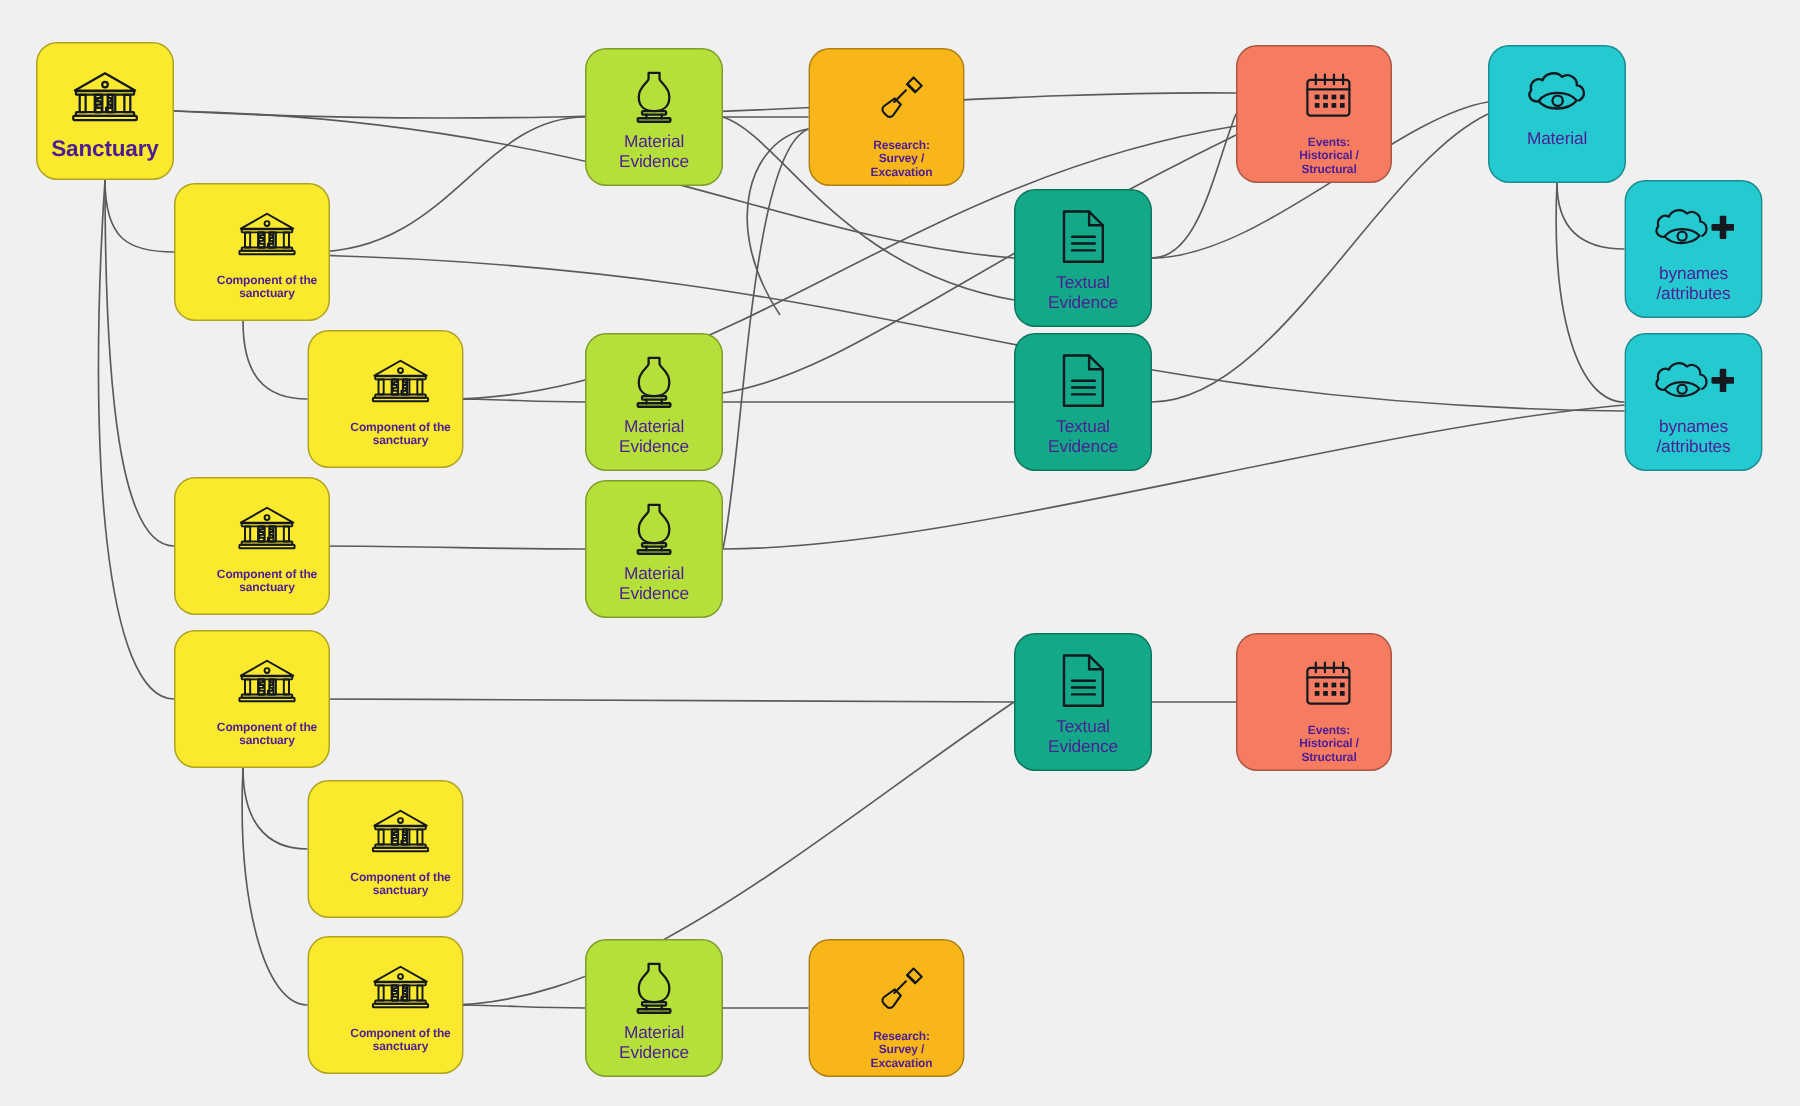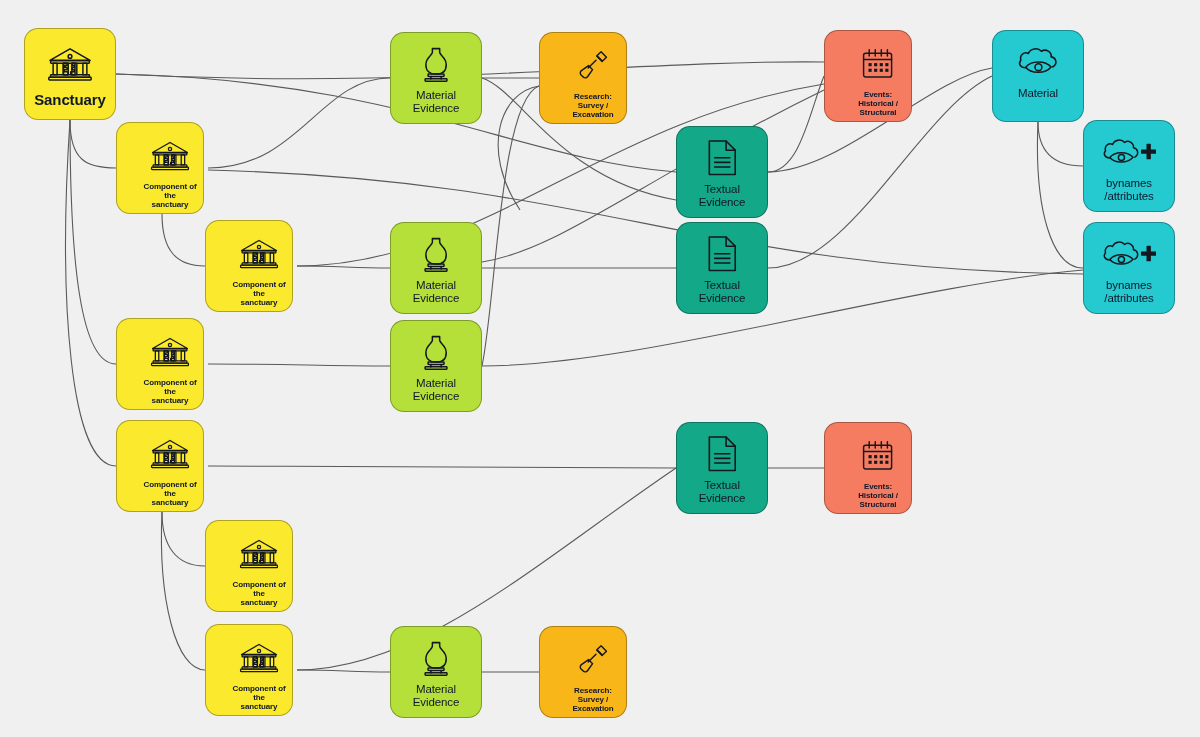--- a/index.html
+++ b/index.html
@@ -26,21 +26,21 @@
   .node {
     position: absolute;
     box-sizing: border-box;
     border-radius: 14px;
     border: 1px solid rgba(0,0,0,0.30);
     display: flex;
     flex-direction: column;
     align-items: center;
     justify-content: flex-start;
     overflow: hidden;
-    color: #0f172a;
+    color: #4c1d95;
   }
   .node .ic {
     display: flex;
     align-items: center;
     justify-content: center;
     width: 100%;
   }
   .node .lbl {
     width: 100%;
     text-align: center;
@@ -54,21 +54,21 @@
 
   
   .sz-lg { width: 92px; height: 92px; }
   .sz-lg .ic { height: 50px; padding-top: 10px; }
   .sz-lg .lbl { font-size: 15px; margin-top: 3px; }
 
   .sz-md { width: 92px; height: 92px; }
   .sz-md .ic { height: 46px; padding-top: 8px; }
   .sz-md .lbl { font-size: 11.5px; margin-top: 2px; font-weight: 400; }
 
-  .sz-sm { width: 88px; height: 92px; padding-left: 20px; }
+  .sz-sm { width: 104px; height: 92px; padding-left: 20px; }
   .sz-sm .ic { height: 46px; padding-top: 10px; }
   .sz-sm .lbl { font-size: 8px; margin-top: 4px; font-weight: 700; }
 
   svg.glyph { display: block; }
 </style>
 </head>
 <body>
 
 <div id="canvas">
 

